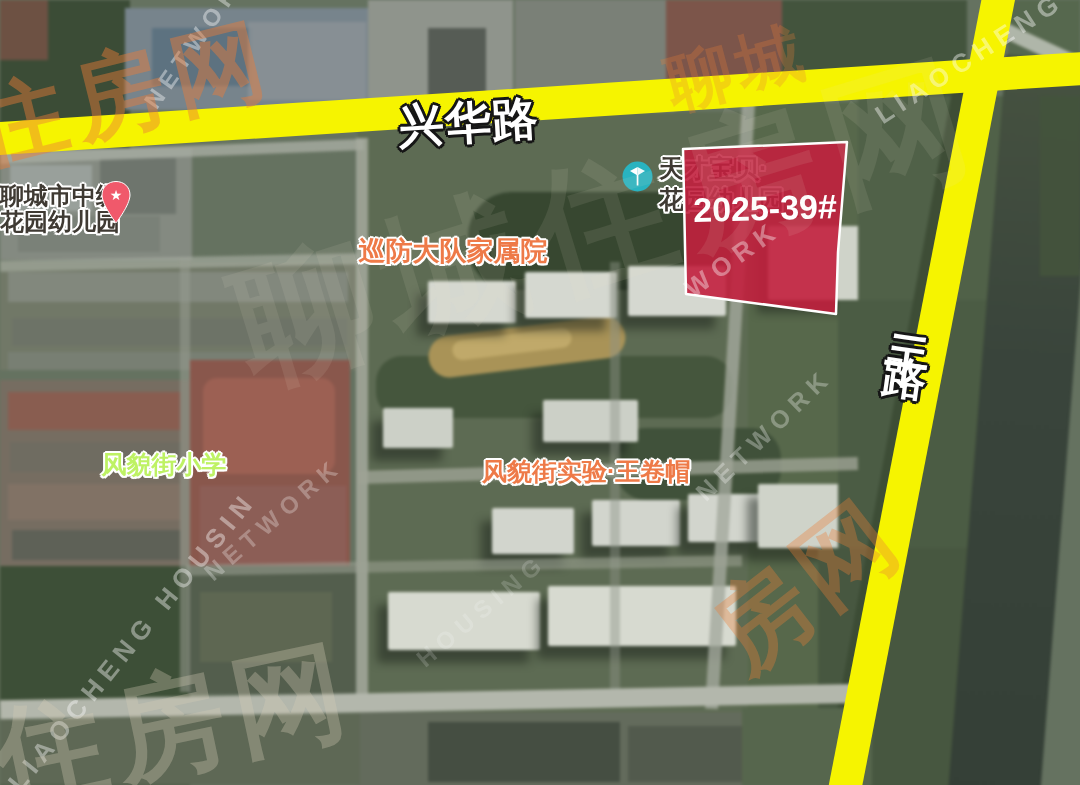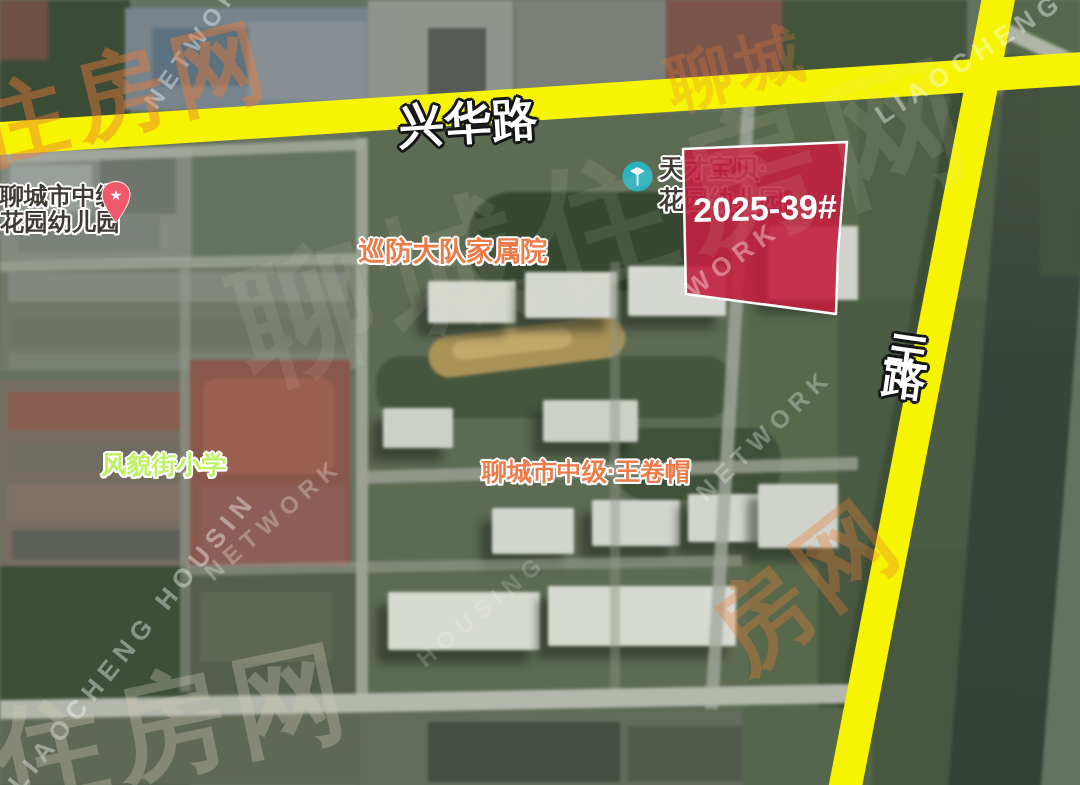--- a/index.html
+++ b/index.html
@@ -150,17 +150,17 @@
     <span style="display:block">花园幼儿园</span>
   </div>
   <svg class="overlay" width="32" height="44" viewBox="0 0 32 44" style="left:100px;top:180px">
     <path d="M16 43C16 43 30 25 30 15 30 6.7 23.7 1.5 16 1.5 8.3 1.5 2 6.7 2 15 2 25 16 43 16 43Z" fill="#f0596b" stroke="#ffffff" stroke-width="1"></path>
     <text x="16" y="20" text-anchor="middle" font-size="14" fill="#ffffff">★</text>
   </svg>
   <div class="poi ow lbl-orange" style="left:352px;top:235px;width:202px;font-size:27px">巡防大队家属院</div>
   <div class="poi ow lbl-orange" style="left:190px;top:316px;width:166px;font-size:26px;line-height:32px">
   </div>
   <div class="poi ow lbl-red" style="left:100px;top:449px;width:128px;font-size:25px">风貌街小学</div>
-  <div class="poi ow lbl-orange" style="left:482px;top:456px;width:200px;font-size:25px">聊城市中级·王卷帽</div>
+  <div class="poi ow lbl-orange" style="left:482px;top:456px;width:200px;font-size:25px">风貌街实验·王卷帽</div>
   <div class="poi ow lbl-red" style="left:184px;top:638px;width:164px;font-size:25px;line-height:31px">
   </div>
 
 </div>
 
 </body></html>

